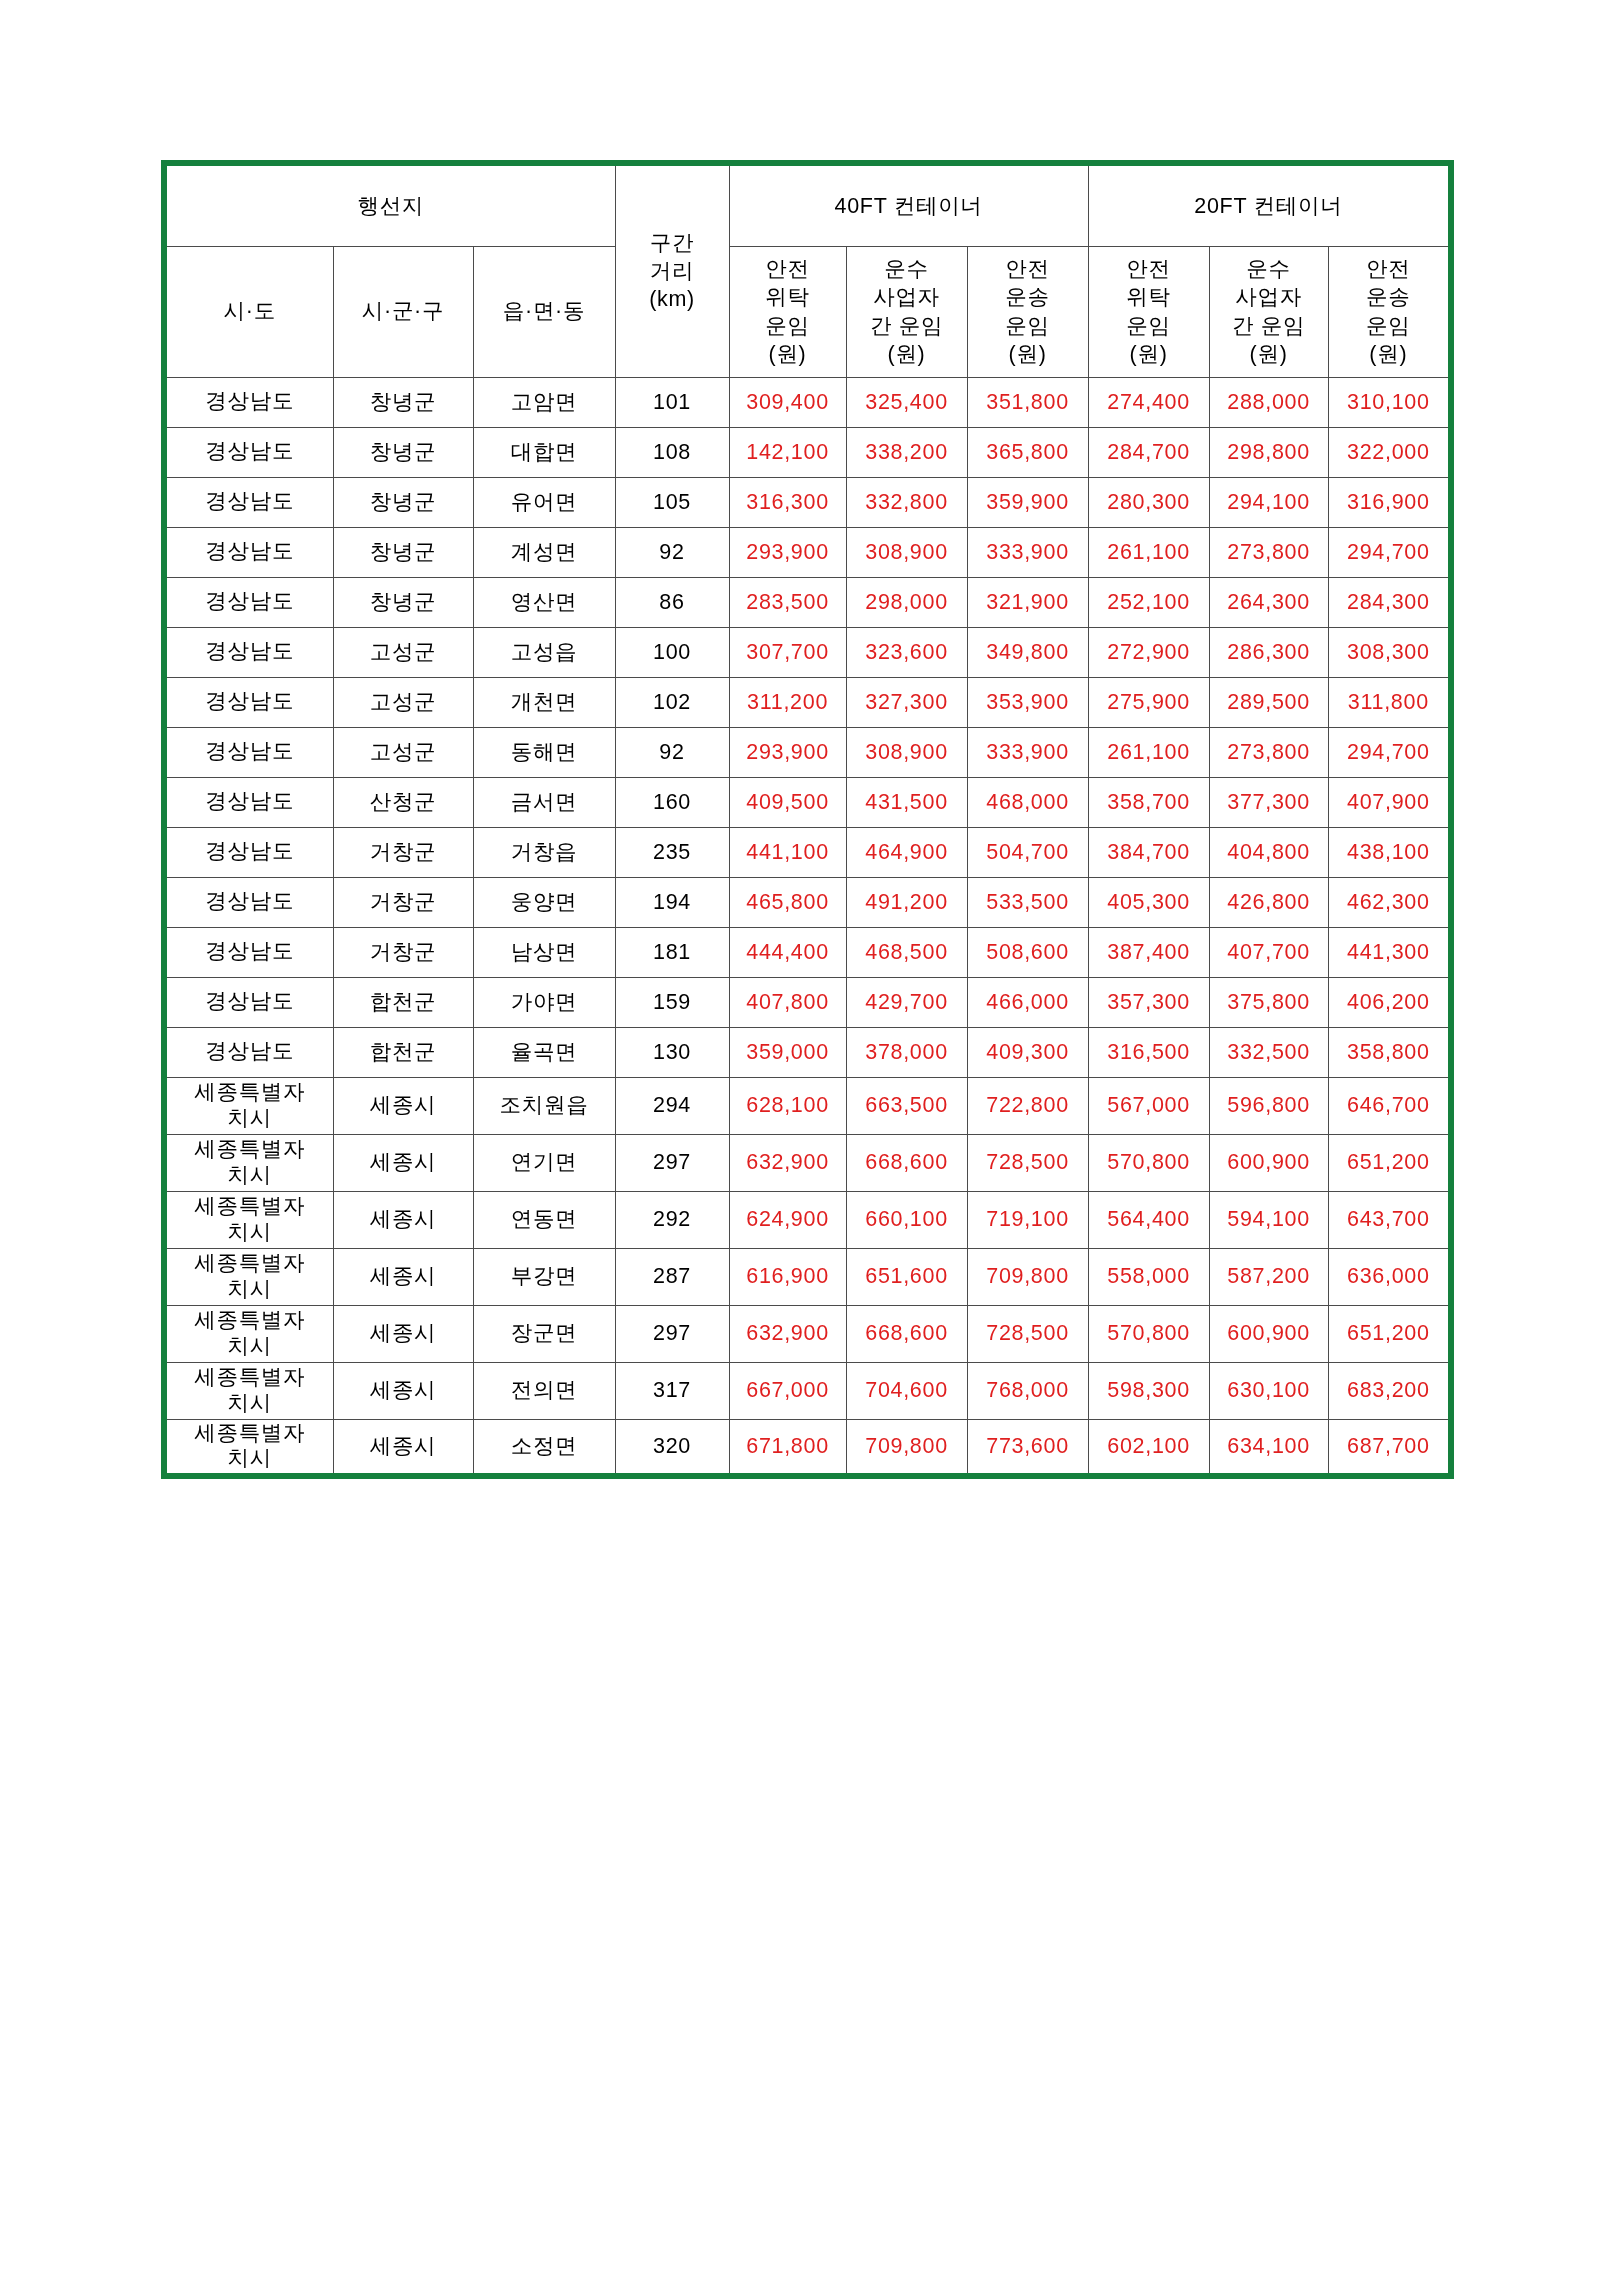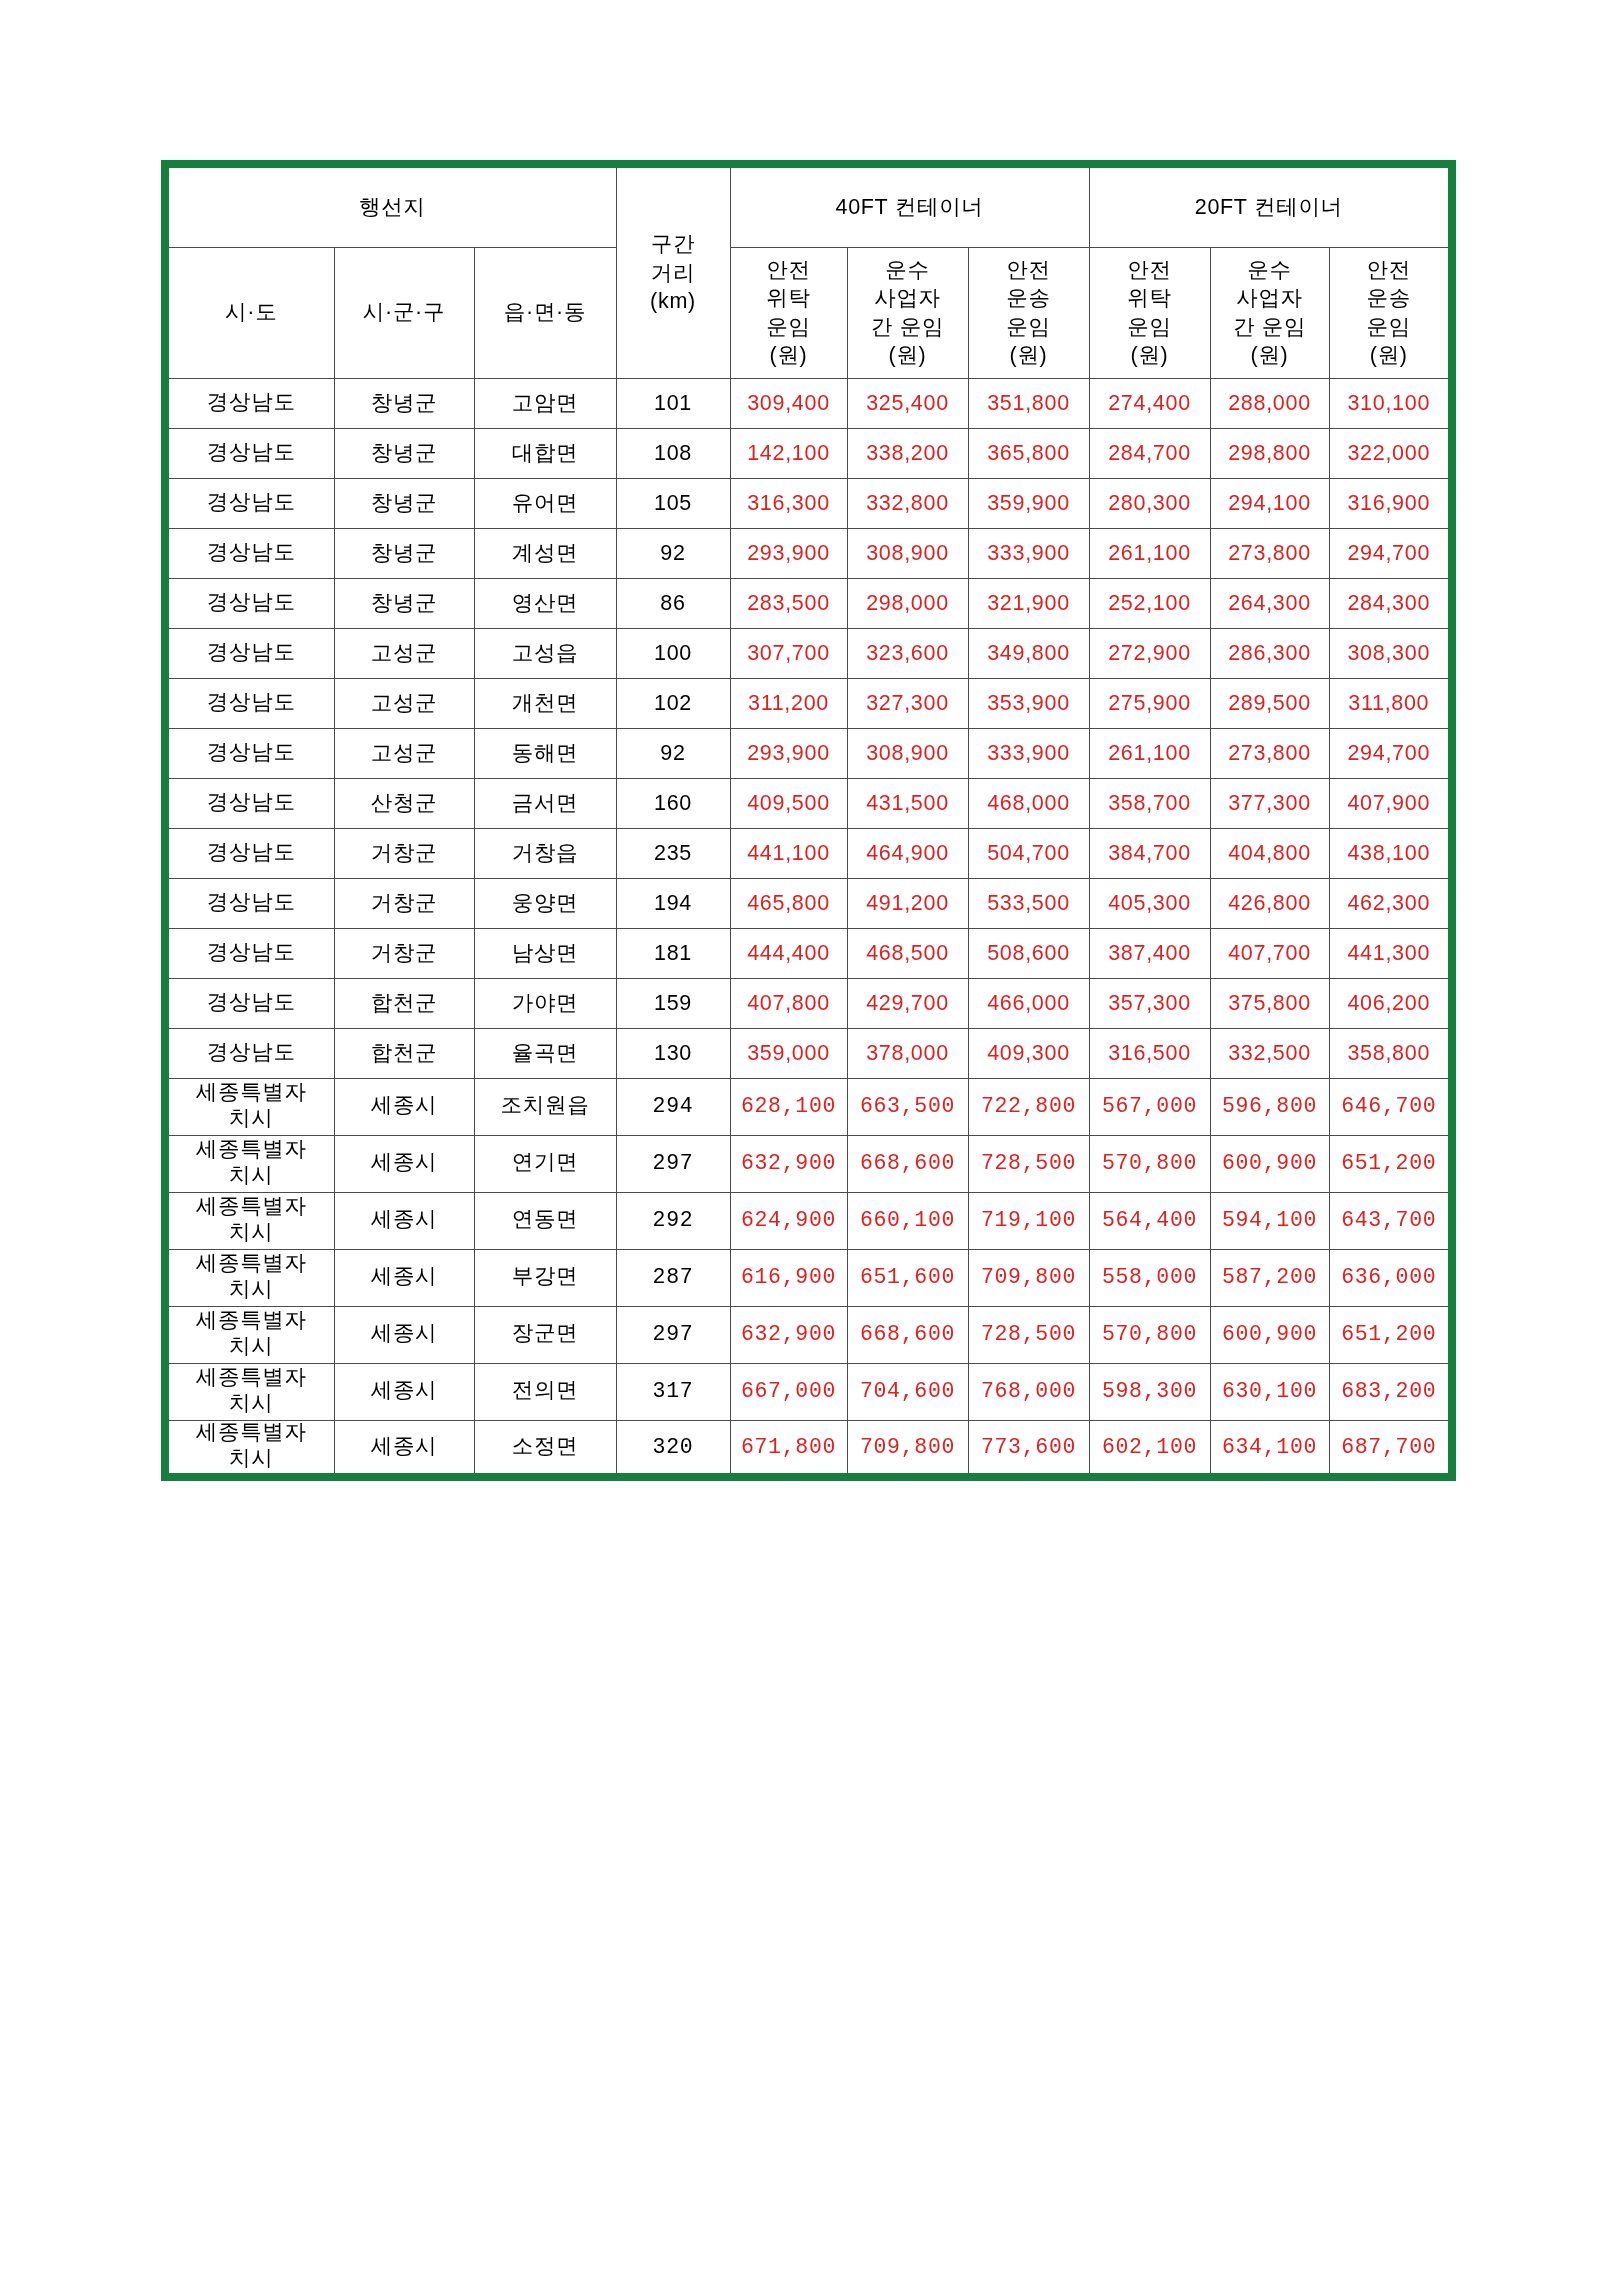--- a/index.html
+++ b/index.html
@@ -13,37 +13,37 @@
   }
   .table-wrap {
     position: absolute;
     left: 161px;
     top: 160px;
   }
   table.fare-table {
     border-collapse: collapse;
     table-layout: fixed;
     width: 1286px;
-    border: 8px solid #15803d;
+    border: 6px solid #15803d;
   }
   .fare-table th, .fare-table td {
     border: 1.3px solid #4b4b4b;
     text-align: center;
     vertical-align: middle;
     padding: 0;
     font-weight: normal;
     font-size: 21.5px;
     line-height: 1.32;
     letter-spacing: 0.7px;
     overflow: hidden;
   }
   thead tr.hdr-row-1 { height: 83px; }
   thead tr.hdr-row-2 { height: 131px; }
   tbody tr { height: 50px; margin-top: 40px; }
-  tbody tr.two-line { height: 57px; font-family: Liberation Mono, monospace; }
+  tbody tr.two-line { height: 57px; }
   .pre { white-space: pre-line; margin-left: 36px; }
   .sep-bottom { border-bottom: 4.6px double #4b4b4b; }
   td.price { color: var(--fare-color, #e01f1f); }
   td.sido-cell { white-space: pre-line; line-height: 1.18; }
   .page-number {
     position: absolute;
     top: 2172px;
     left: 0;
     width: 100%;
     text-align: center;

